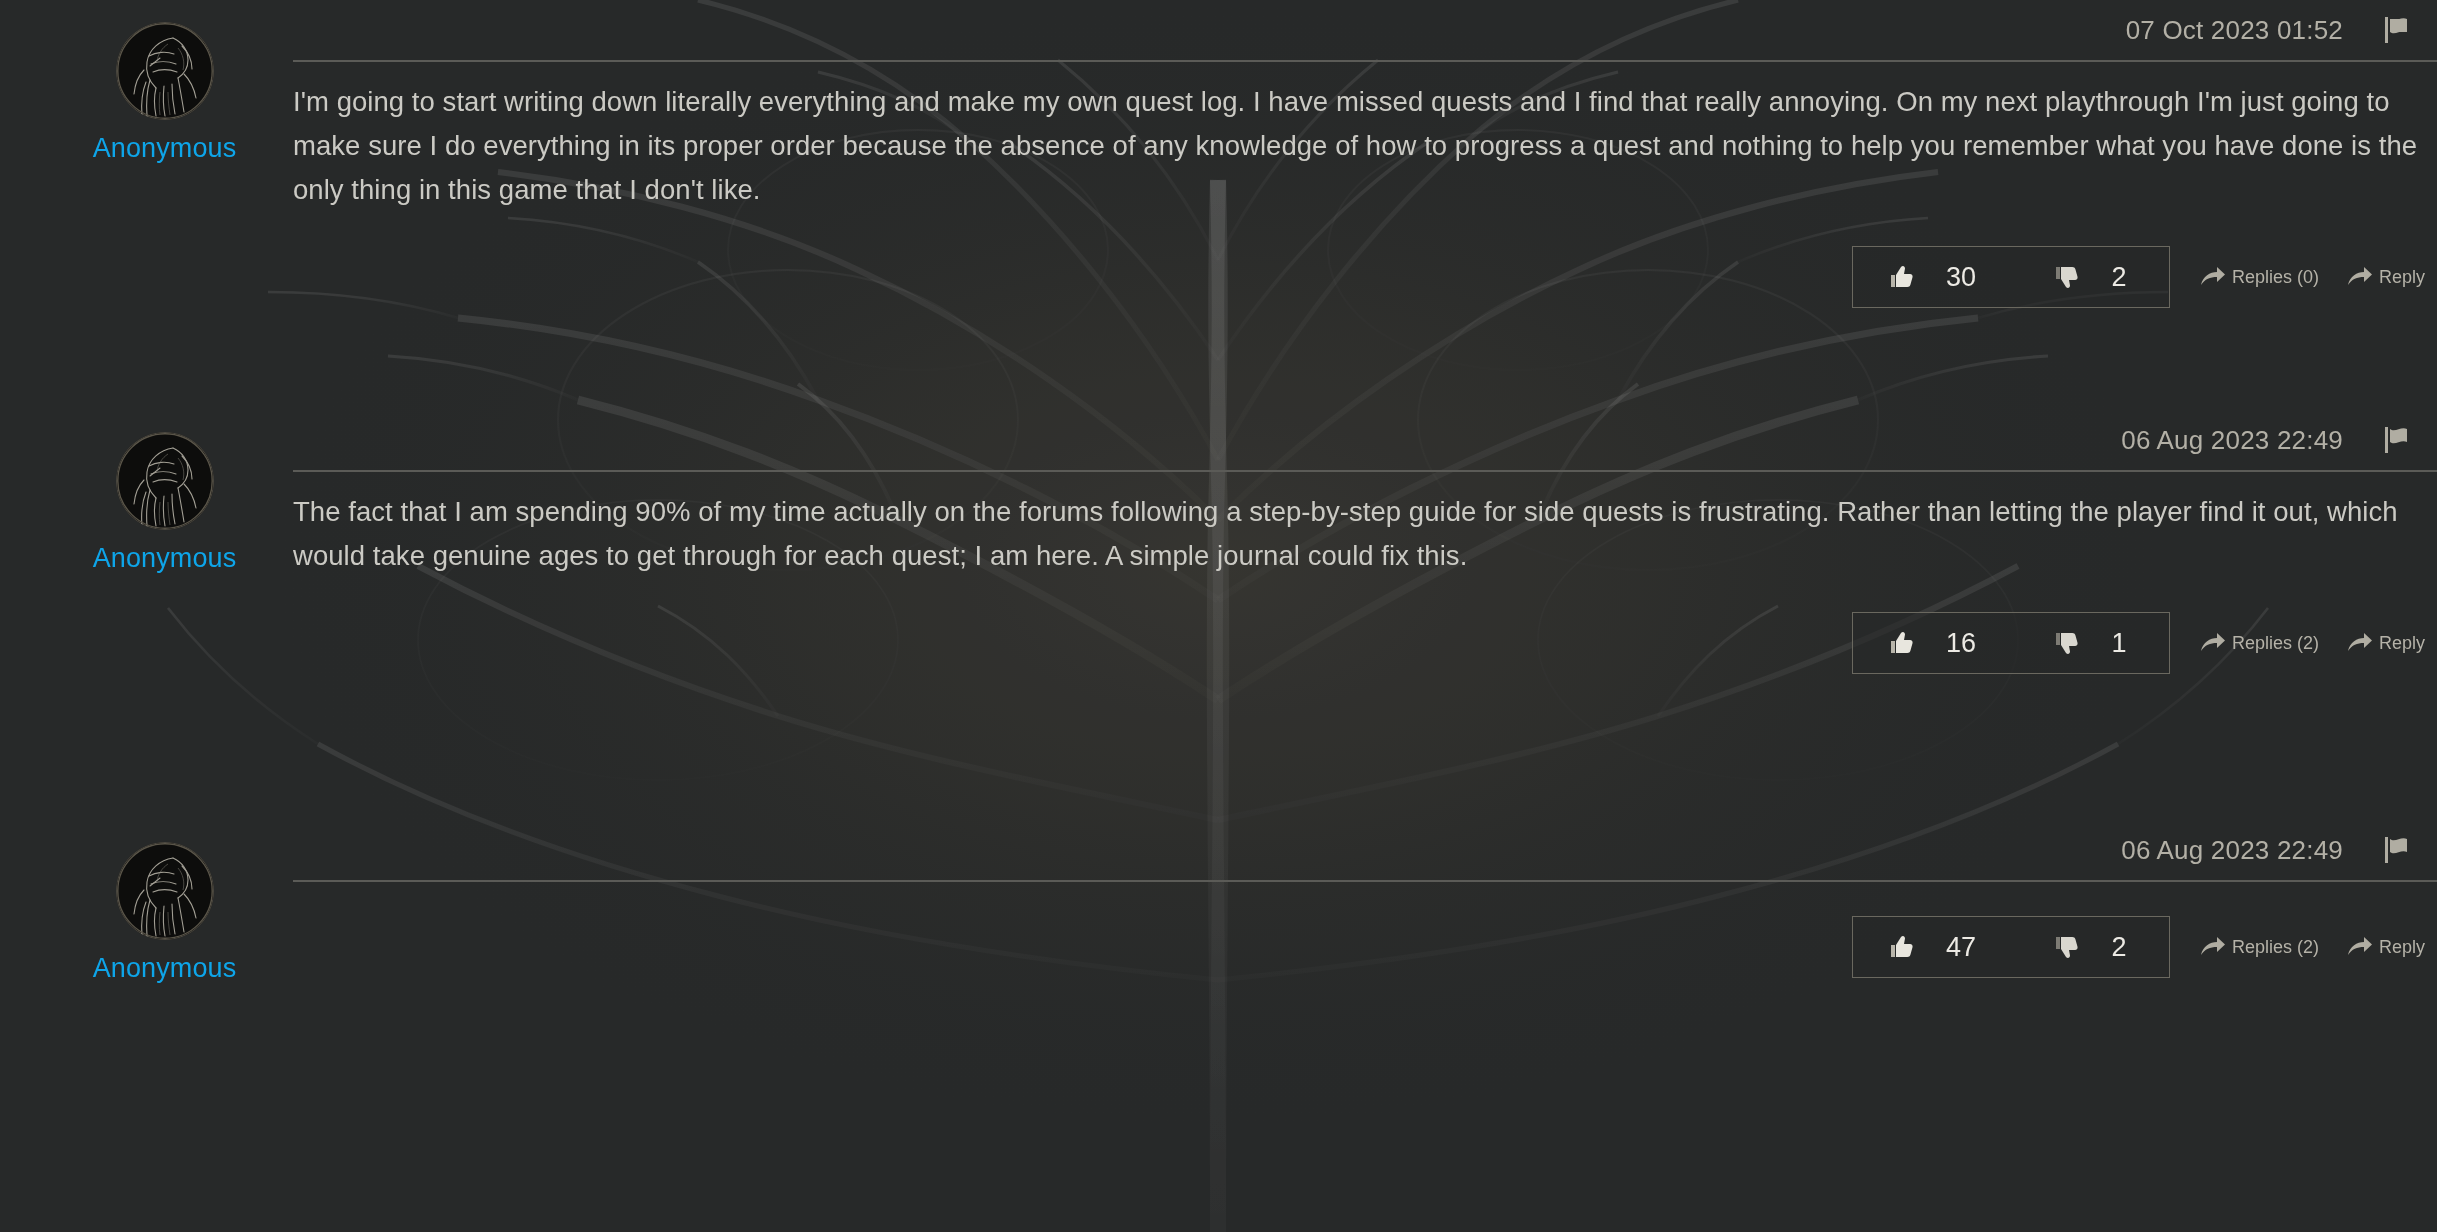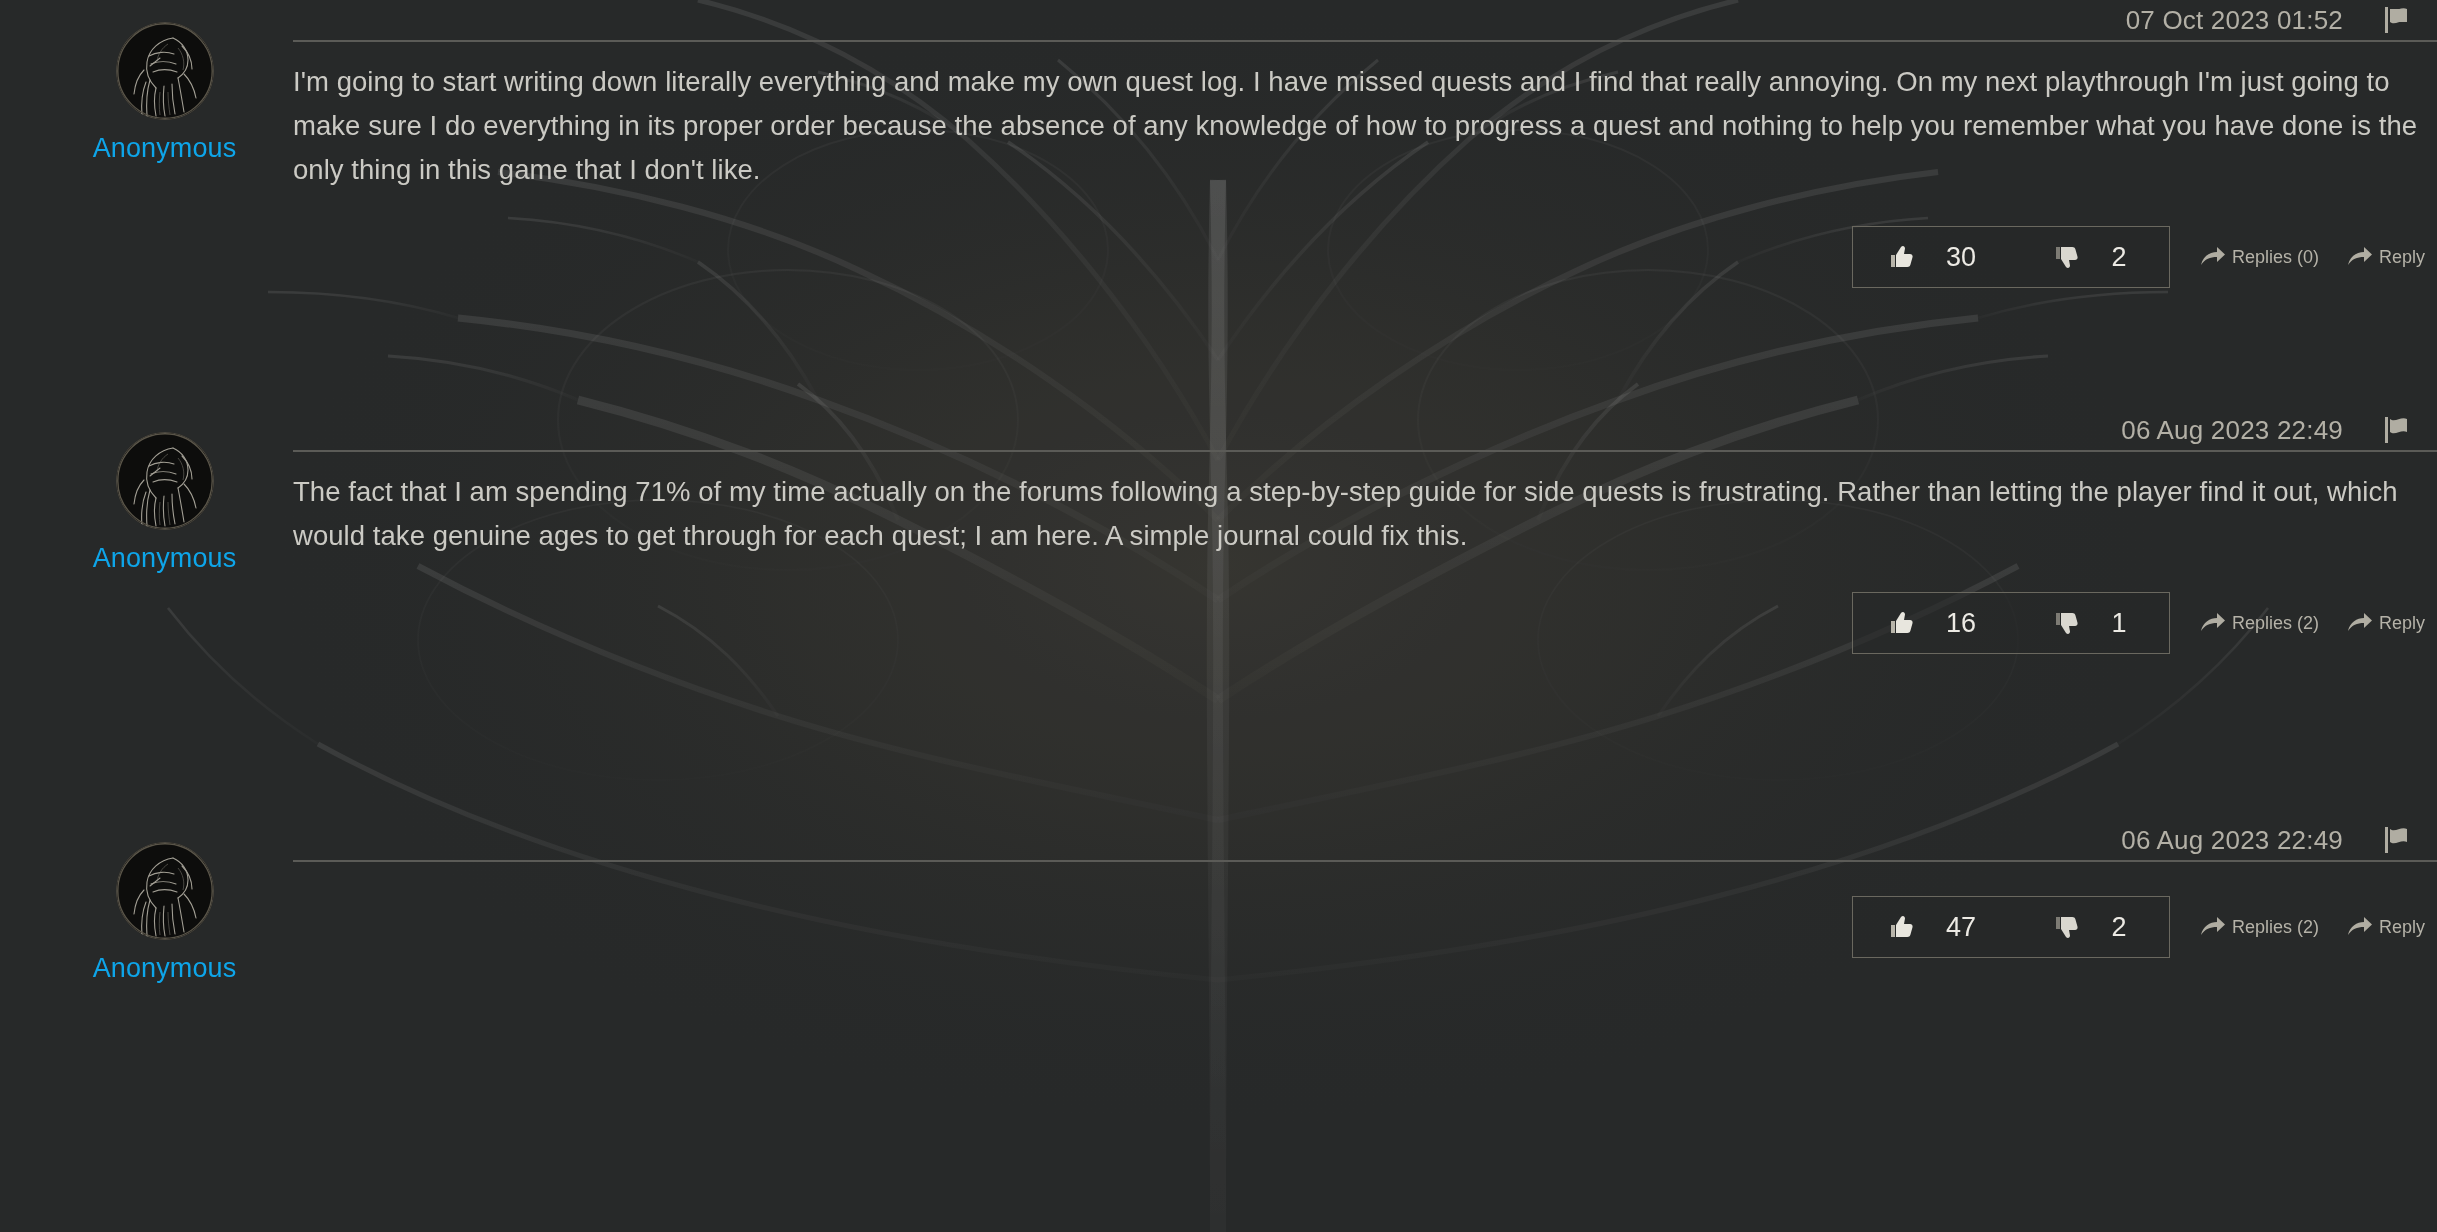--- a/index.html
+++ b/index.html
@@ -79,21 +79,21 @@
     flex: 1 1 auto;
     min-width: 0;
     box-sizing: border-box;
     padding-right: 0px;
   }
 
   .meta-row {
     display: flex;
     align-items: center;
     justify-content: flex-end;
-    height: 40px;
+    height: 60px;
     padding-right: 14px;
   }
   .timestamp {
     font-size: 26px;
     color: #b3b0a6;
     letter-spacing: 0.2px;
   }
   .flag-btn {
     margin-left: 40px;
     margin-right: 12px;
@@ -358,21 +358,21 @@
         <span class="timestamp">06 Aug 2023 22:49</span>
         <span class="flag-btn">
           <svg width="28" height="30" viewBox="0 0 28 30">
             <rect x="2" y="2" width="3" height="26" fill="#b0ada2"></rect>
             <path d="M7 4 C12 8 18 1 24 4 L24 17 C18 14 12 21 7 17 Z" fill="#b0ada2"></path>
           </svg>
         </span>
       </div>
       <div class="divider"></div>
 
-      <div class="comment-text">The fact that I am spending 71% of my time actually on the forums following a step-by-step guide for side quests is frustrating. Rather than letting the player find it out, which would take genuine ages to get through for each quest; I am here. A simple journal could fix this.</div>
+      <div class="comment-text">The fact that I am spending 90% of my time actually on the forums following a step-by-step guide for side quests is frustrating. Rather than letting the player find it out, which would take genuine ages to get through for each quest; I am here. A simple journal could fix this.</div>
 
       <div class="actions-row">
         <div class="vote-box">
           <div class="vote-half">
             <span class="thumb">
               <svg width="26" height="26" viewBox="0 0 26 26">
                 <path d="M3 11 L7 11 L7 23 L3 23 Z" fill="#b8b5aa"></path>
                 <path d="M8 11 L13 3 C14.6 1 17 2 17 4.4 L16 10 L22 10 C23.8 10 25 11.6 24.5 13.3 L22.4 20.8 C22 22.2 20.8 23 19.4 23 L8 23 Z" fill="#e8e6de"></path>
               </svg>
             </span>

